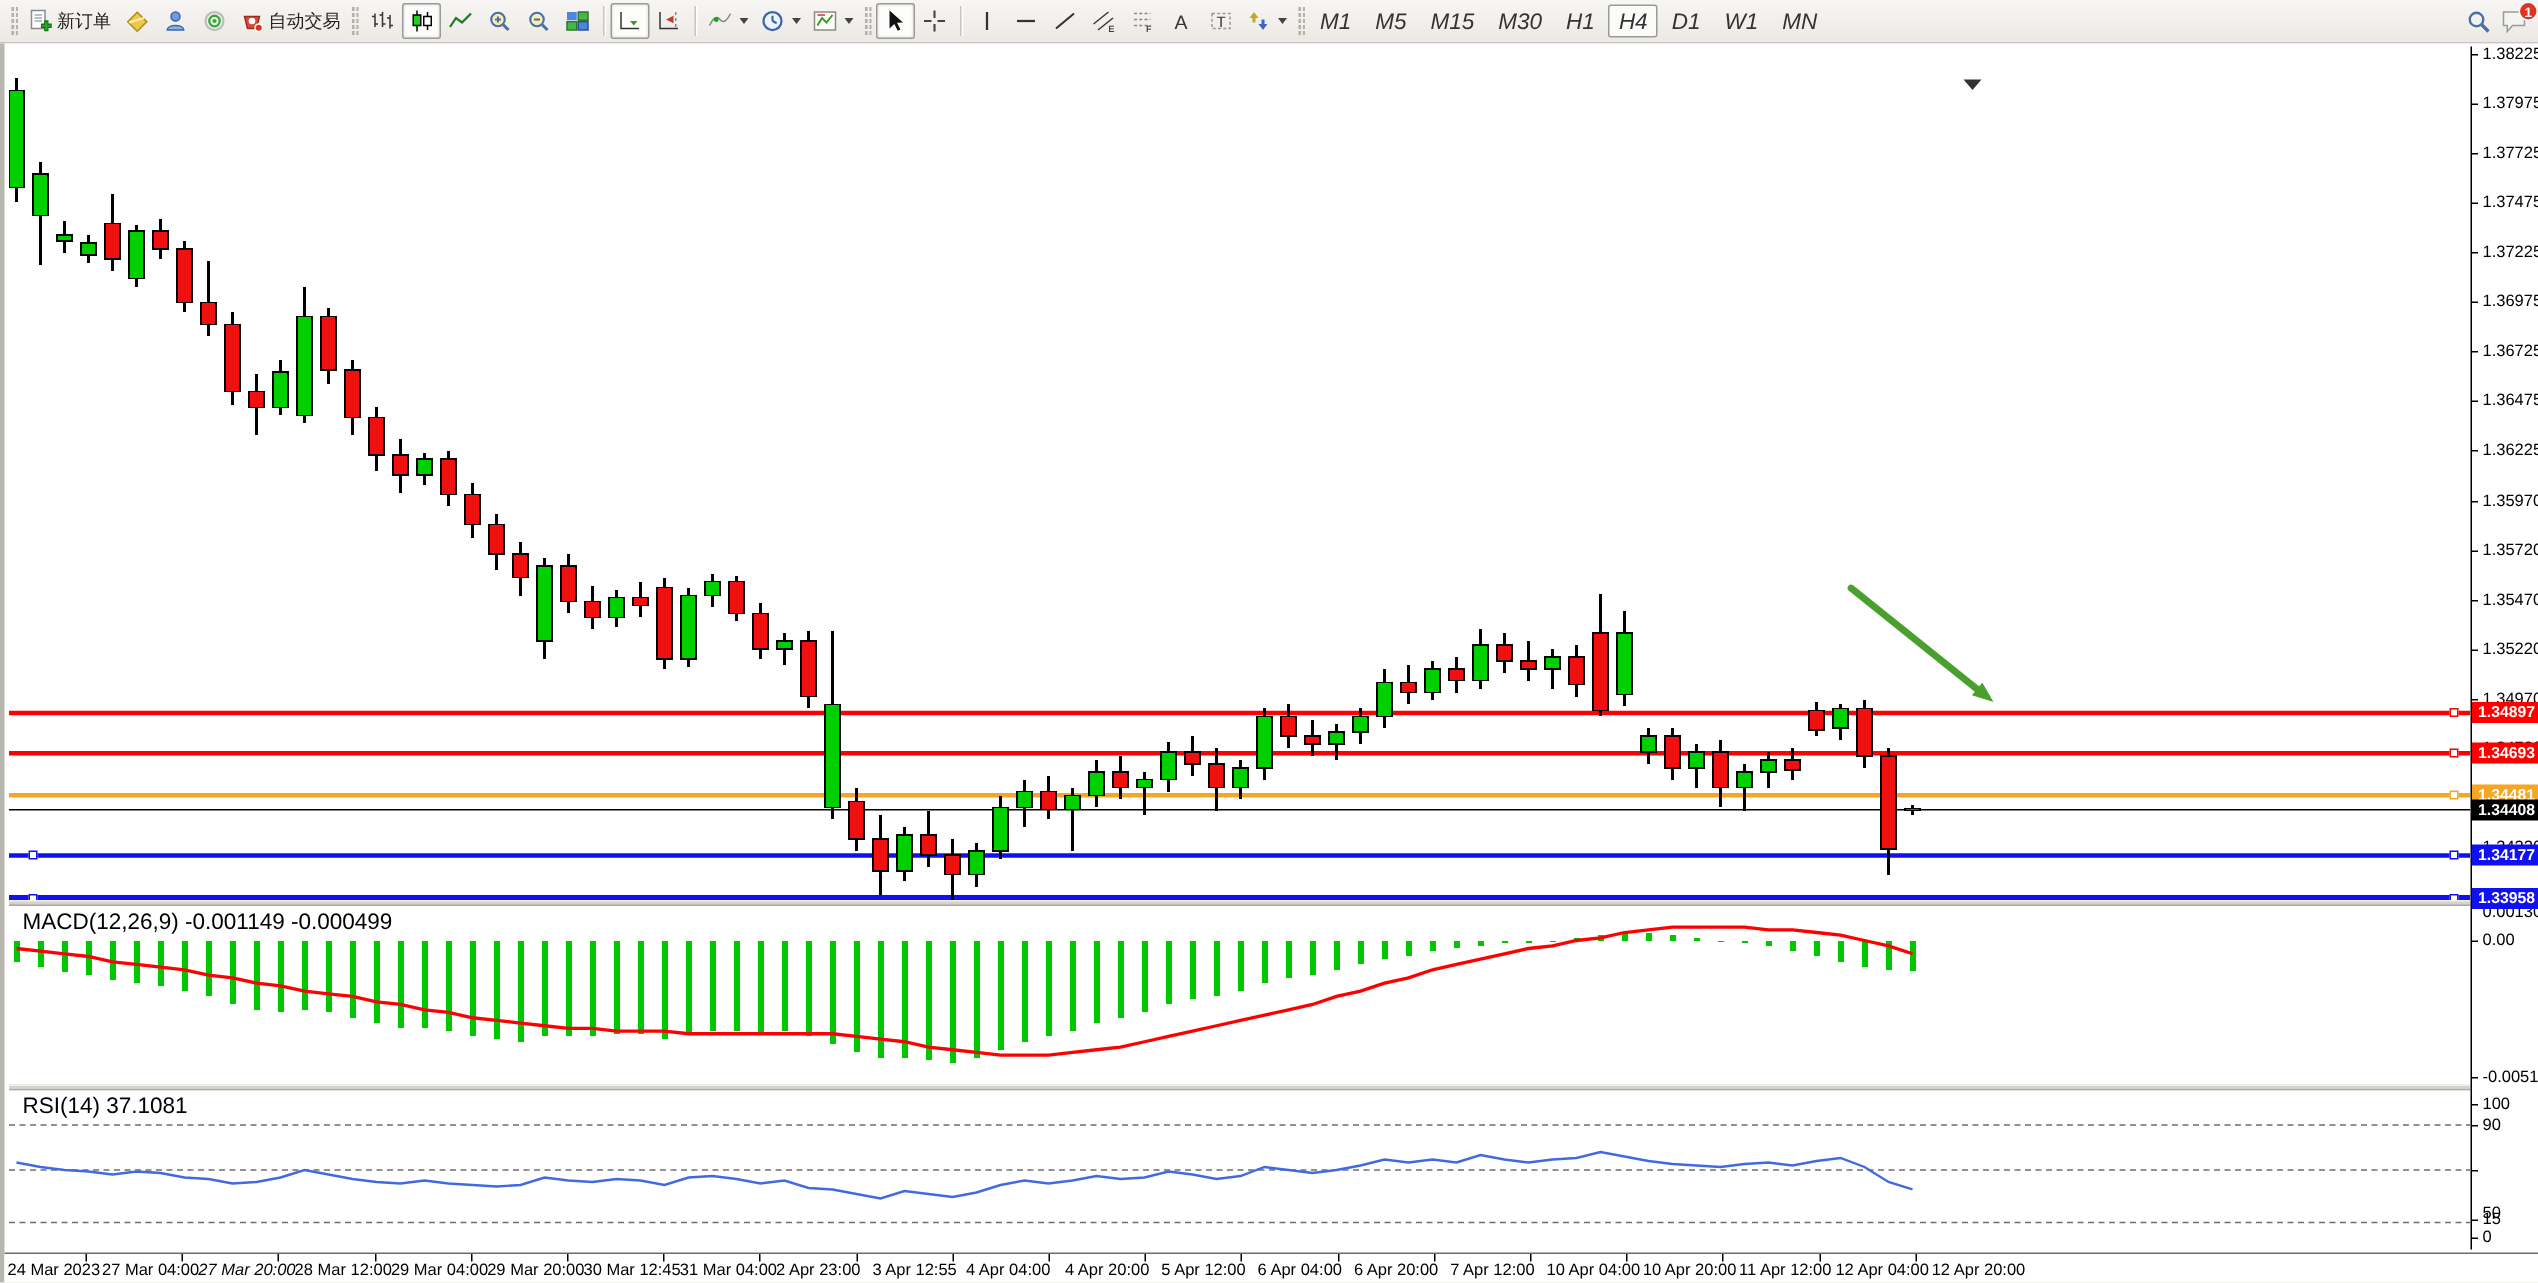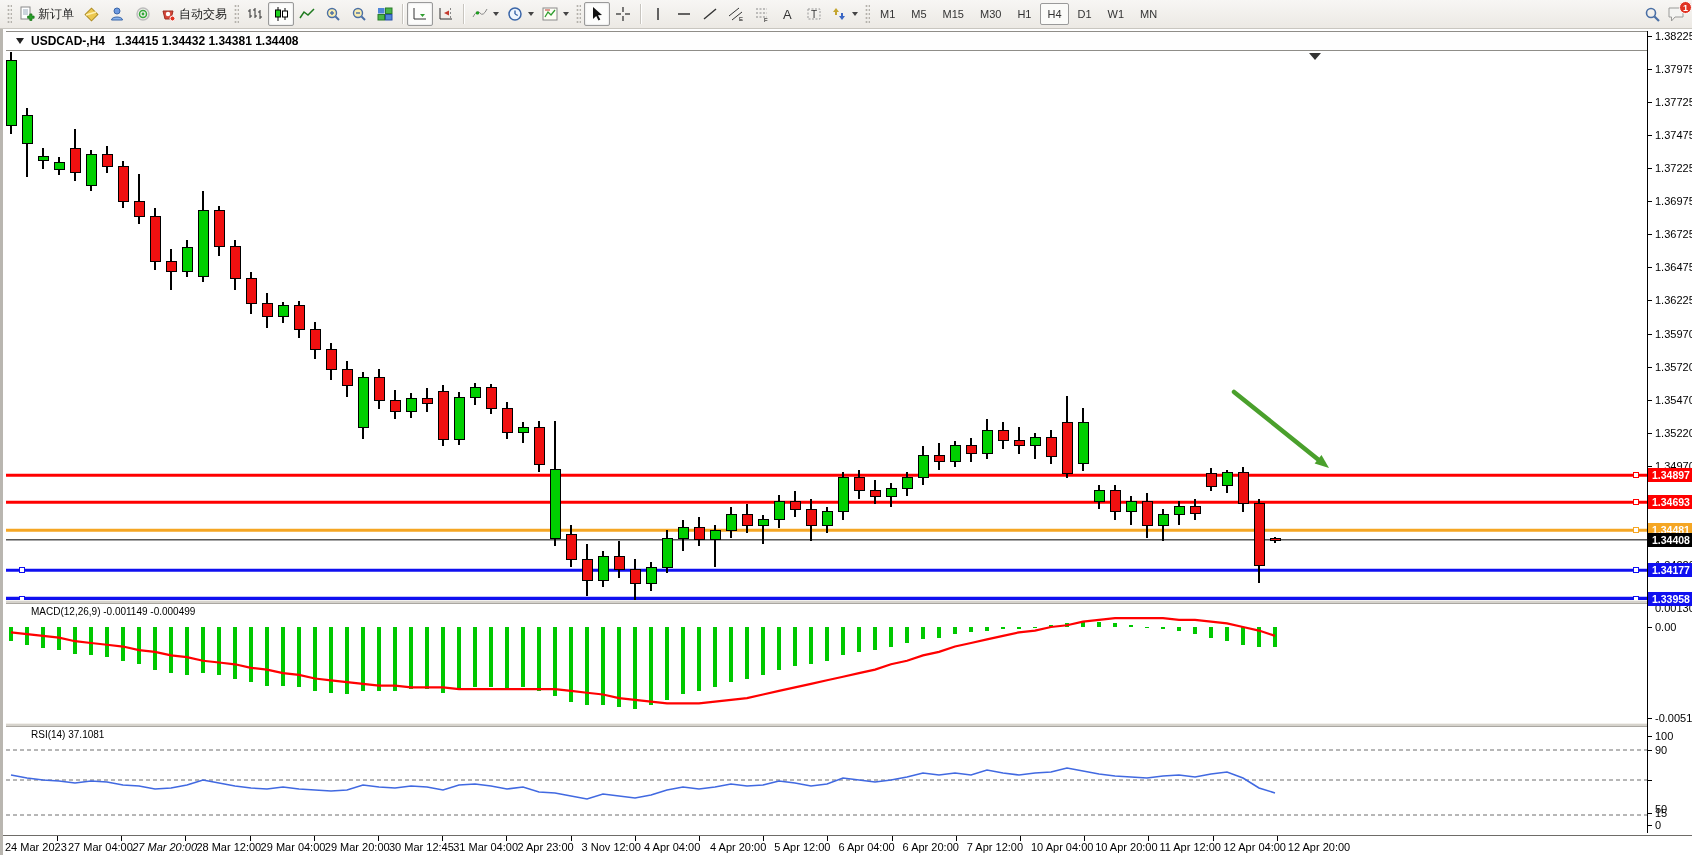--- a/index.html
+++ b/index.html
@@ -15,42 +15,42 @@
           background-image:radial-gradient(#b5b2ac 1px, transparent 1.1px);
           background-size:3px 4px; }
   .vsep { width:1px; height:20px; background:#c8c5bf; margin:0 4px; box-shadow:1px 0 0 #fff; }
   .tbtn { height:24px; min-width:26px; display:flex; align-items:center; justify-content:center;
           padding:0 3px; border:1px solid transparent; border-radius:2px; color:#222;
           font-size:12px; gap:3px; }
   .tbtn.pressed { border-color:#9a9a9a; background:#fdfdfc; box-shadow:inset 0 0 2px #ccc; }
   .tbtn .lbl { font-size:12px; white-space:nowrap; }
   .caret { width:0; height:0; border-left:3px solid transparent; border-right:3px solid transparent;
            border-top:4px solid #444; margin-left:2px; }
-  .tfbtn { height:22px; padding:0 6px; font-size:11px; color:#333; display:flex; align-items:center;
-           border:1px solid transparent; border-radius:2px; }
+  .tfbtn { height:22px; padding:0 6px; font-size:15px; color:#333; display:flex; align-items:center;
+           border:1px solid transparent; border-radius:2px;font-style:italic; }
   .tfbtn.active { border-color:#9a9a9a; background:#fbfbf9; }
   #tb-right { margin-left:auto; display:flex; align-items:center; gap:6px; padding-right:2px; }
   .badge { position:absolute; right:-6px; top:-5px; background:#e03323; color:#fff; font-size:9px;
            font-weight:bold; border-radius:50%; width:13px; height:13px; line-height:13px;
            text-align:center; border:1px solid #fff; }
 
   
   #chart-win { position:absolute; left:0; top:29px; width:1692px; height:826px; background:#fff;
                border-left:3px solid #b9b6b0; }
   #caption { position:absolute; left:3px; top:2px; width:1641px; height:20px; background:#fefefe;
              border-top:1px solid #8f8d88; border-bottom:1px solid #8f8d88;
              display:flex; align-items:center; font-size:12px; font-weight:bold; color:#000; }
   #caption .tri { width:0; height:0; border-left:4px solid transparent; border-right:4px solid transparent;
                   border-top:6px solid #222; margin:0 7px 0 10px; }
   #caption .quotes { margin-left:10px; }
   .panel { position:absolute; left:3px; background:#fff; }
   .panel-sep { position:absolute; left:3px; width:1641px; height:4px;
                background:#d6d3cc; border-top:1px solid #f2f0ec; border-bottom:1px solid #aaa7a1; }
   svg { display:block; }
-  .panel-label { position:absolute; left:25px; top:2px; font-size:10px; color:#000; white-space:nowrap; }
+  .panel-label { position:absolute; left:9px; top:2px; font-size:15px; color:#000; white-space:nowrap; }
 
   
   #price-axis { position:absolute; left:1644px; top:2px; width:48px; height:802px; background:#fff; }
   #price-axis .axline { position:absolute; left:0; top:0; width:1px; height:802px; background:#000; }
   .ptick { position:absolute; left:1px; width:4px; height:1px; background:#000; }
   .plabel { position:absolute; left:8px; font-size:11px; color:#000; transform:translateY(-6px); }
   .ptag { position:absolute; left:1px; width:47px; height:14px; color:#fff; font-size:10.5px;
           font-weight:bold; text-align:left; padding-left:4px; line-height:14px;
           transform:translateY(-7px); }
   .handle { position:absolute; width:6px; height:6px; background:#fff; transform:translate(-3px,-3px); }
@@ -286,25 +286,20 @@
         <svg width="19" height="17">
             <path d="M2 2 h14 v9 h-8 l-3.5 4 v-4 h-2.5 z" fill="#f4f4f2" stroke="#9a9a98"></path>
           </svg>
         <span class="badge">1</span>
       </div>
     </div>
   </div>
 
   <div id="chart-win">
 
-    <div id="caption">
-      <span class="tri"></span>
-      <span>USDCAD-,H4</span>
-      <span class="quotes">1.34415 1.34432 1.34381 1.34408</span>
-    </div>
 
     <div class="panel" id="main-panel" style="top:23px;height:548px;width:1641px;">
       <svg id="plot-svg" width="1641" height="548" viewBox="3 52 1641 548">
           <line x1="3" y1="475.2959999999997" x2="1644" y2="475.2959999999997" stroke="#ff0000" stroke-width="3"></line>
           <line x1="3" y1="502.2240000000002" x2="1644" y2="502.2240000000002" stroke="#ff0000" stroke-width="3"></line>
           <line x1="3" y1="530.207999999999" x2="1644" y2="530.207999999999" stroke="#f5a623" stroke-width="3"></line>
           <line x1="3" y1="570.3360000000009" x2="1644" y2="570.3360000000009" stroke="#1010f0" stroke-width="3"></line>
           <line x1="3" y1="599.2439999999998" x2="1644" y2="599.2439999999998" stroke="#1010f0" stroke-width="5"></line>
           <line x1="3" y1="539.8440000000005" x2="1644" y2="539.8440000000005" stroke="#000" stroke-width="1"></line>
           <line x1="8" y1="45.900000000000375" x2="8" y2="134.33999999999943" stroke="#000000" stroke-width="1.4" shape-rendering="crispEdges"></line>
@@ -655,21 +650,21 @@
         <div class="tlabel" style="left: 257.6px;">29 Mar 04:00</div>
         <div class="ttick" style="left: 310.8px;"></div>
         <div class="tlabel" style="left: 321.8px;">29 Mar 20:00</div>
         <div class="ttick" style="left: 375px;"></div>
         <div class="tlabel" style="left: 386px;">30 Mar 12:45</div>
         <div class="ttick" style="left: 439.2px;"></div>
         <div class="tlabel" style="left: 450.2px;">31 Mar 04:00</div>
         <div class="ttick" style="left: 503.4px;"></div>
         <div class="tlabel" style="left: 514.4px;">2 Apr 23:00</div>
         <div class="ttick" style="left: 567.6px;"></div>
-        <div class="tlabel" style="left: 578.6px;">3 Nov 12:00</div>
+        <div class="tlabel" style="left: 578.6px;">3 Apr 12:55</div>
         <div class="ttick" style="left: 631.8px;"></div>
         <div class="tlabel" style="left: 641px;">4 Apr 04:00</div>
         <div class="ttick" style="left: 696px;"></div>
         <div class="tlabel" style="left: 707px;">4 Apr 20:00</div>
         <div class="ttick" style="left: 760.2px;"></div>
         <div class="tlabel" style="left: 771.2px;">5 Apr 12:00</div>
         <div class="ttick" style="left: 824.4px;"></div>
         <div class="tlabel" style="left: 835.4px;">6 Apr 04:00</div>
         <div class="ttick" style="left: 888.6px;"></div>
         <div class="tlabel" style="left: 899.6px;">6 Apr 20:00</div>

